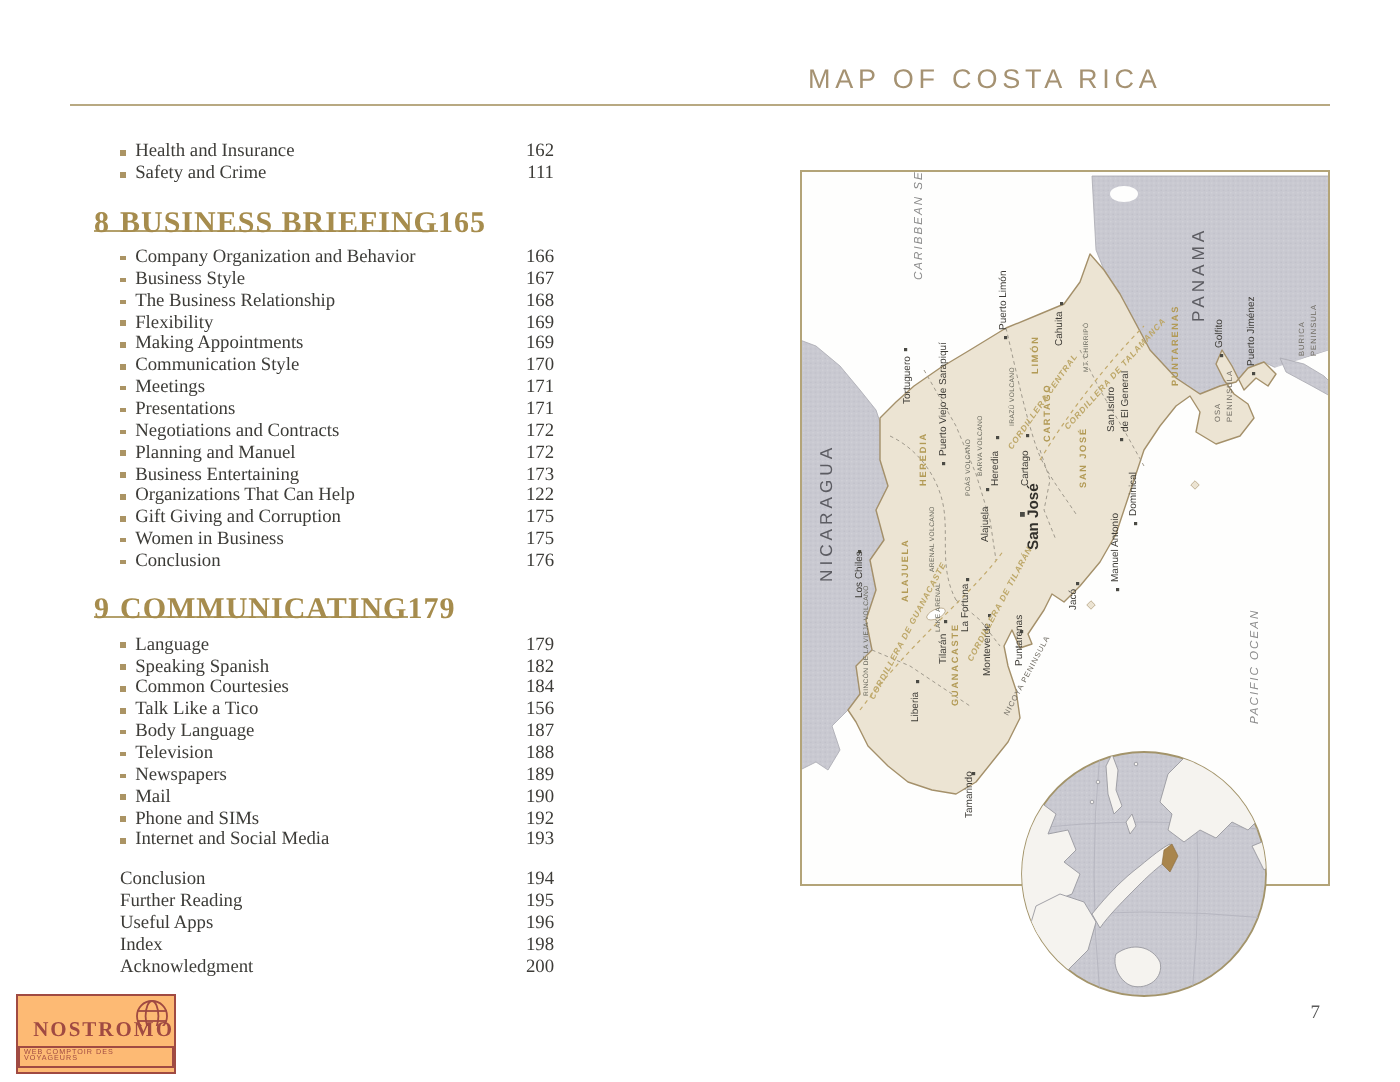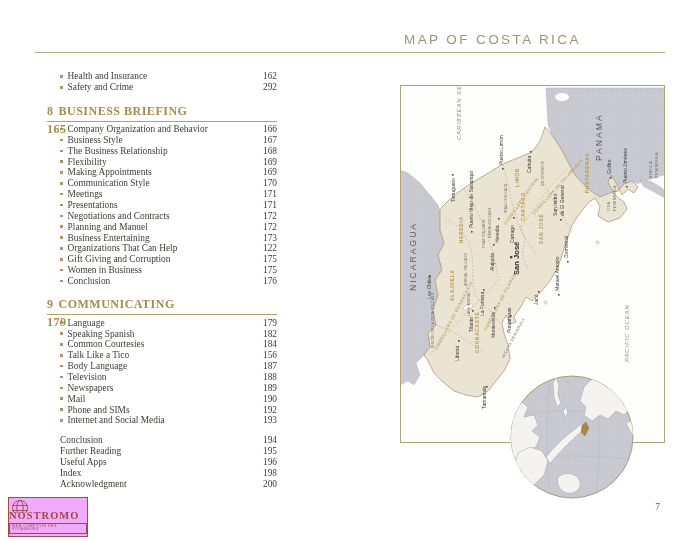--- a/index.html
+++ b/index.html
@@ -11,21 +11,21 @@
     font-size:13.5px;letter-spacing:2.4px;color:#a59272;font-weight:400;}
   .hdr-rule{position:absolute;left:35px;top:52px;width:630px;height:1px;background:#b8a982;}
 
   
   .toc{position:absolute;left:47px;top:71px;width:230px;font-size:9.4px;color:#3d3c38;}
   .toc-row{height:10.85px;display:flex;justify-content:space-between;align-items:center;margin-left:13px;}
   .ti{display:flex;align-items:center;white-space:nowrap;}
   .bullet{display:inline-block;width:2.6px;height:2.6px;background:#ab9464;margin-right:5px;flex:0 0 auto;}
   .pg{text-align:right;}
   .sec-head{margin-top:11px;margin-bottom:8px;height:12px;display:flex;
-    color:#a68c4d;font-weight:600;font-size:12px;letter-spacing:0.5px;flex-direction:column;}
+    color:#a68c4d;font-weight:600;font-size:15px;letter-spacing:0.5px;}
   .sec-title{border-bottom:1px solid #b3a06b;padding-bottom:2px;}
   .sec-num{margin-right:5px;}
   .back{margin-top:9px;}
 
   
   .map-wrap{position:absolute;left:400px;top:85px;width:265px;height:358px;}
   .map-wrap svg{overflow:visible;display:block;}
   text{font-family:"Liberation Sans",sans-serif;}
   .sea{font-size:5.8px;font-style:italic;fill:#8b8b8b;letter-spacing:1px;}
   .country{font-size:8.6px;fill:#5c5c62;letter-spacing:2px;}
@@ -34,23 +34,23 @@
   .city-lg{font-size:7.6px;fill:#33312c;font-weight:600;}
   .tiny{font-size:3.3px;fill:#6a6a5f;letter-spacing:0.2px;}
   .cord{font-size:4.2px;font-style:italic;font-weight:bold;fill:#bda768;letter-spacing:0.5px;}
   .pen{font-size:3.8px;fill:#6f6b62;letter-spacing:0.5px;}
 
   
   .pageno{position:absolute;left:640px;top:502px;width:20px;text-align:right;
     font-size:9.5px;color:#5a5a5a;}
 
   
-  .logo{position:absolute;left:8px;top:497px;width:80px;height:40px;background:#f0abfc;
+  .logo{position:absolute;left:8px;top:497px;width:80px;height:40px;background:#fdba74;
     border:1.5px solid #a04a42;box-sizing:border-box;display:flex;flex-direction:column;
-    align-items:flex-start;justify-content:flex-start;padding-top:1px;}
+    align-items:flex-end;justify-content:flex-start;padding-top:1px;}
   .logo-name{font-family:"Liberation Serif",serif;font-weight:bold;font-size:10.5px;
     letter-spacing:1px;color:#a04a42;line-height:10px;margin-top:-2px;}
   .logo-tag{border:0.8px solid #a04a42;font-family:"Liberation Sans",sans-serif;font-size:3.6px;
     letter-spacing:0.5px;color:#a04a42;padding:1px 2px;margin-top:1.5px;line-height:3.8px;}
 </style>
 </head>
 <body>
 
 <div class="hdr-title">MAP OF COSTA RICA</div>
 <div class="hdr-rule"></div>
@@ -62,21 +62,21 @@
         <span class="bullet"></span>
         <span>Health and Insurance</span>
       </span>
       <span class="pg">162</span>
     </div>
   <div class="toc-row">
       <span class="ti">
         <span class="bullet"></span>
         <span>Safety and Crime</span>
       </span>
-      <span class="pg">292</span>
+      <span class="pg">111</span>
     </div>
 
   <div class="sec-head">
       <span class="sec-title"><span class="sec-num">8</span><span>BUSINESS BRIEFING</span></span>
       <span>165</span>
     </div>
 
   <div class="toc-row">
       <span class="ti">
         <span class="bullet"></span>

